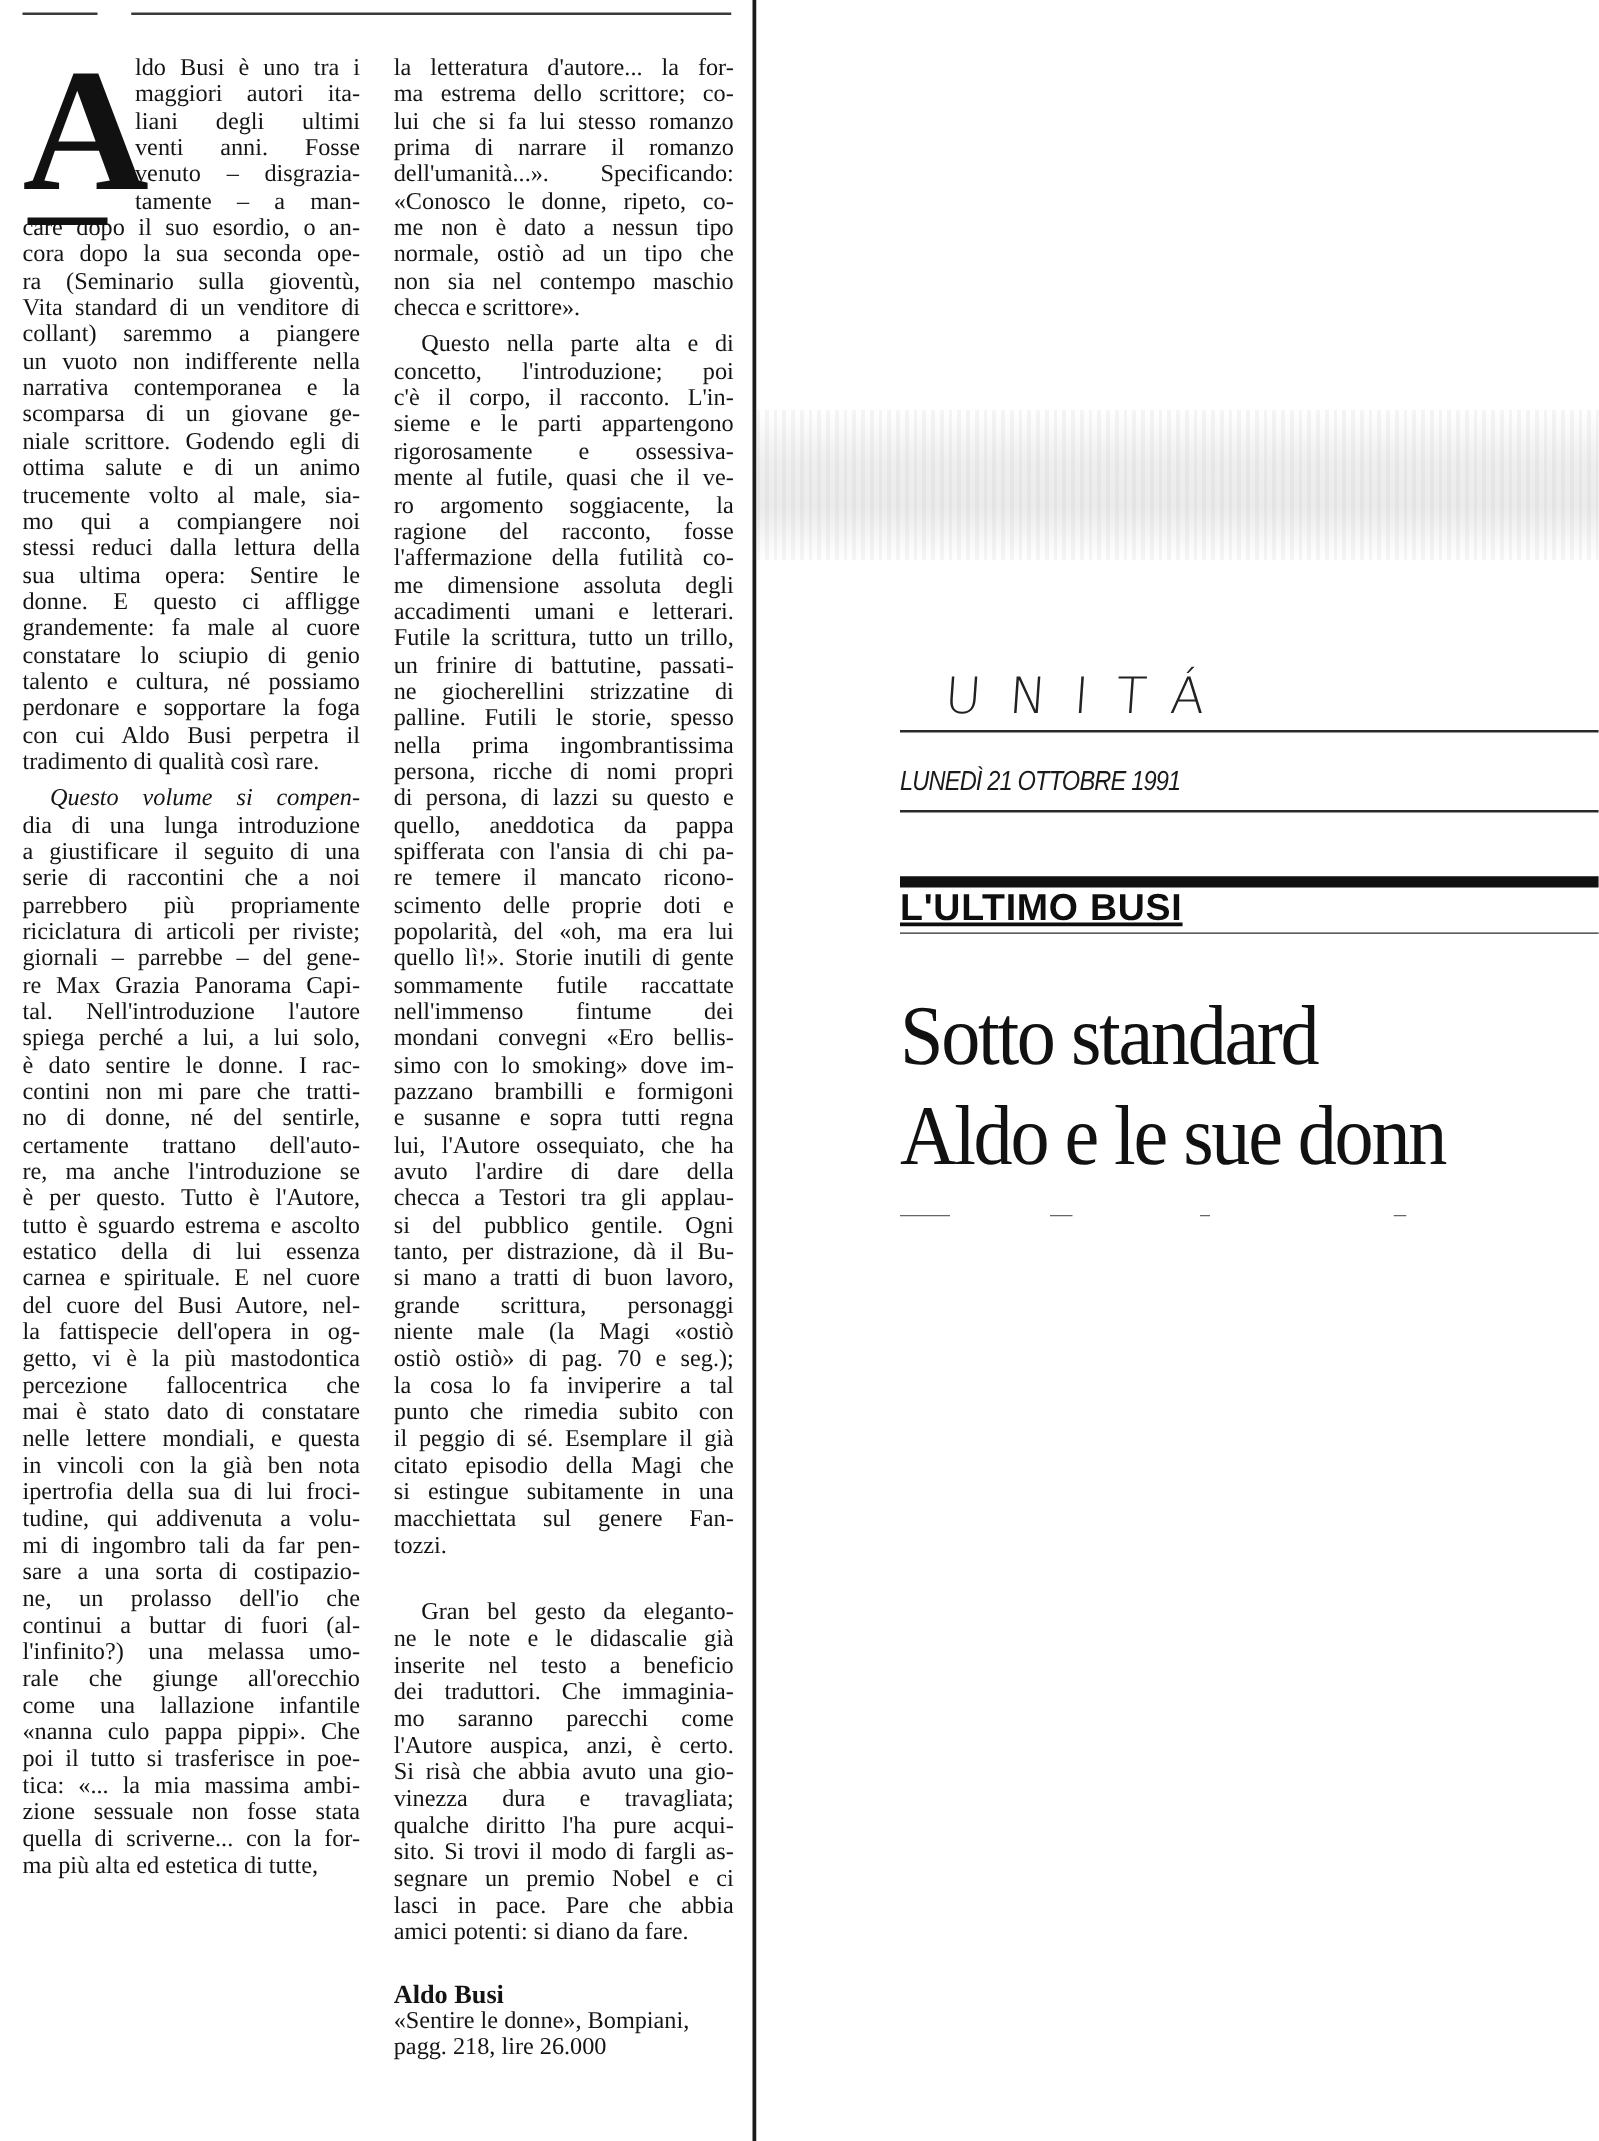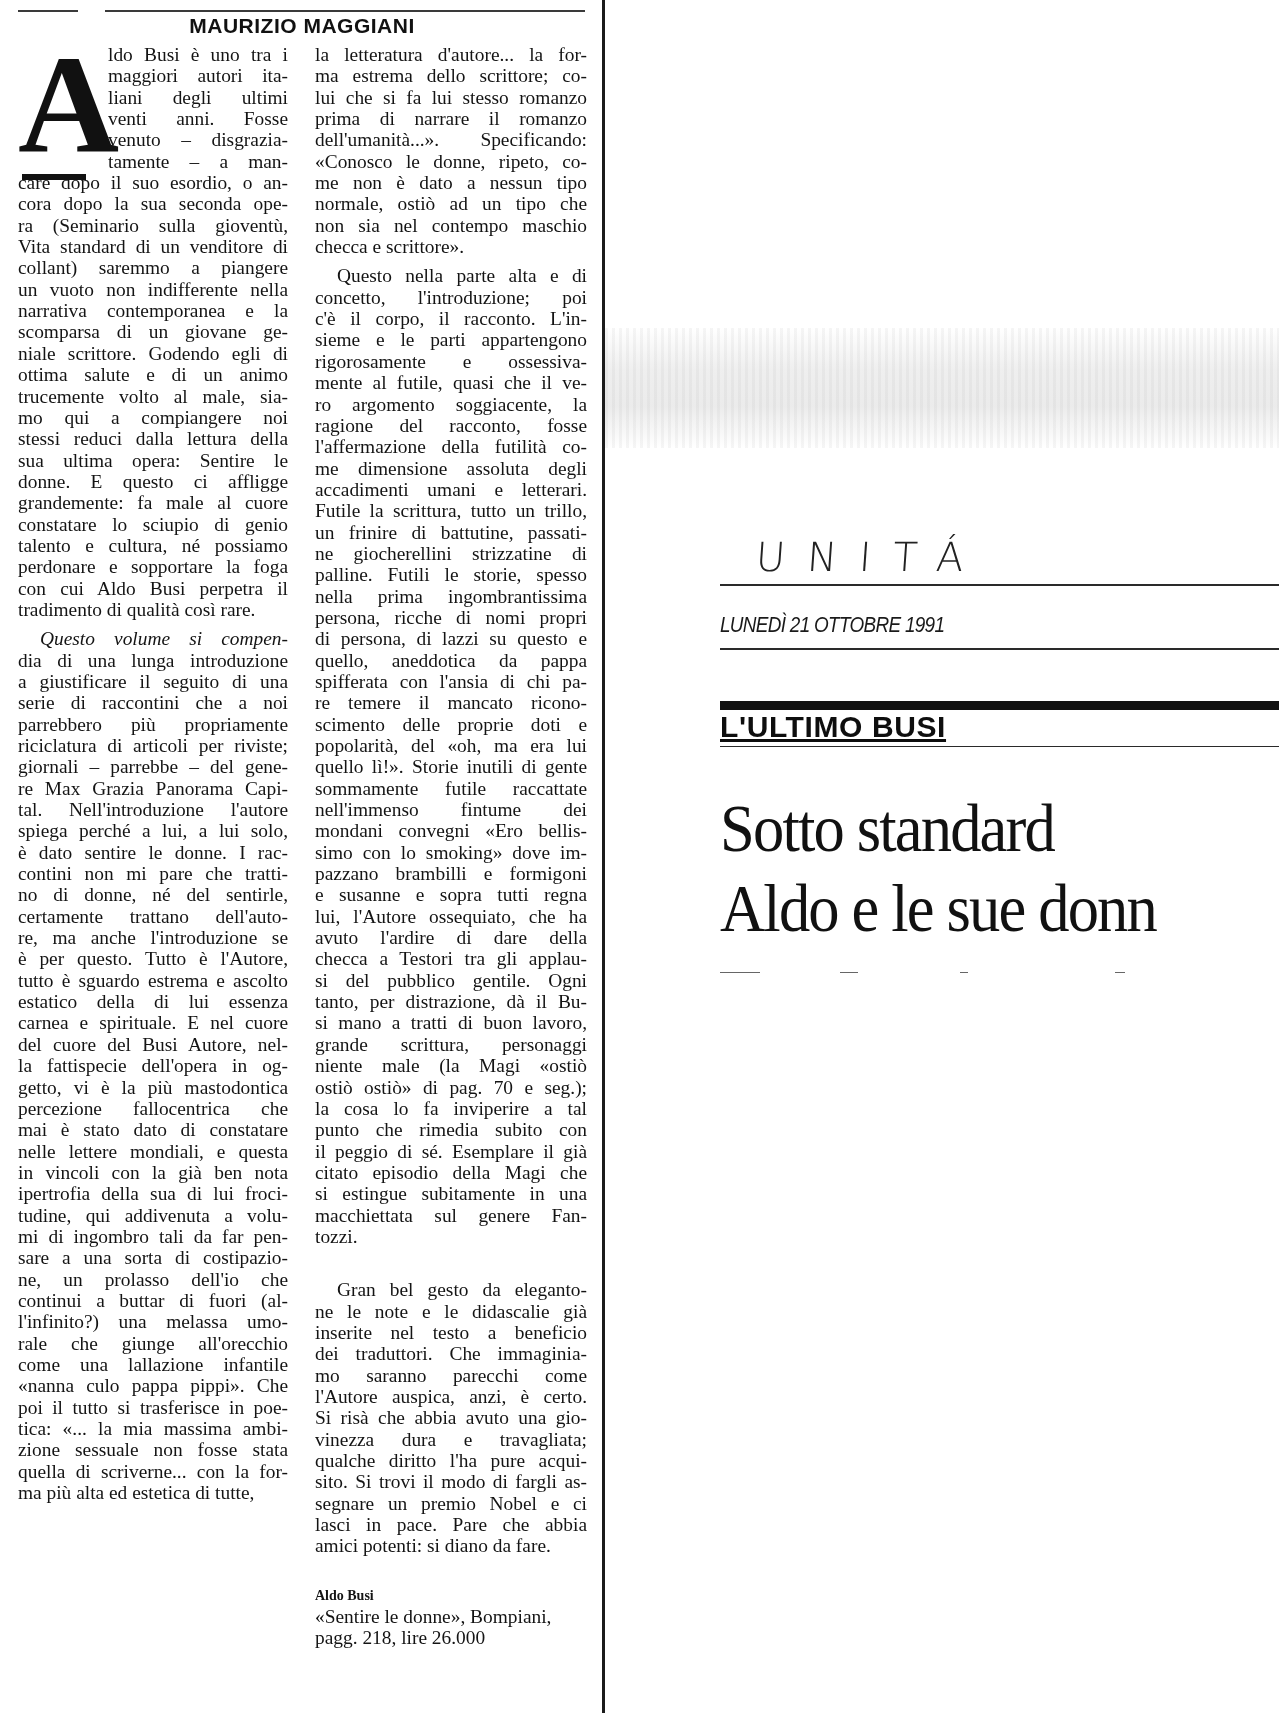--- a/index.html
+++ b/index.html
@@ -26,21 +26,21 @@
   .line { display: block; text-align: justify; text-align-last: justify; white-space: nowrap; }
   .line.last { text-align-last: left; }
   .dropcap-wrap { position: relative; }
   .dropcap {
     position: absolute; left: 0; top: 2px; width: 70px; height: 130px;
     font-family: "Liberation Serif", serif; font-size: 140px; line-height: 118px;
     font-weight: bold; color: #111;
   }
   .dropcap-bar { position: absolute; left: 4px; top: 130px; width: 64px; height: 6px; background: #111; }
   .indent-cap { padding-left: 90px; display: block; }
-  .byline-book { margin-top: 28px; font-weight: bold; font-size: 14px; }
+  .byline-book { margin-top: 28px; font-weight: bold; font-size: 21px; }
   .divider { position: absolute; left: 602px; top: 0; width: 3px; height: 1713px; background: #1b1b1b; }
 
   .smudge {
     position: absolute; left: 605px; top: 328px; width: 674px; height: 120px;
     background:
       repeating-linear-gradient(90deg, rgba(160,160,160,0.10) 0 3px, rgba(255,255,255,0) 3px 7px),
       linear-gradient(180deg, rgba(255,255,255,0) 0%, rgba(190,190,190,0.25) 35%, rgba(190,190,190,0.30) 65%, rgba(255,255,255,0) 100%);
   }
 
   .right { position: absolute; left: 720px; top: 520px; width: 559px; }
@@ -68,21 +68,20 @@
   }
   .foot-dashes { position: absolute; top: 452px; left: 0; width: 500px; height: 2px; }
   .foot-dashes span { position: absolute; height: 1px; background: #666; }
 </style>
 </head>
 <body>
 
 <div class="clip-left">
   <div class="top-rule" style="left:18px;width:60px;"></div>
   <div class="top-rule" style="left:105px;width:480px;"></div>
-  <div class="byline">MAURIZIO MAGGIANI</div>
 
   <div class="col col1">
     <div class="dropcap-wrap">
       <div class="dropcap">A</div>
       <div class="dropcap-bar"></div>
     </div>
     <p id="c1p0">
         <span class="line indent-cap">ldo Busi è uno tra i</span>
         <span class="line indent-cap">maggiori autori ita-</span>
         <span class="line indent-cap">liani degli ultimi</span>

